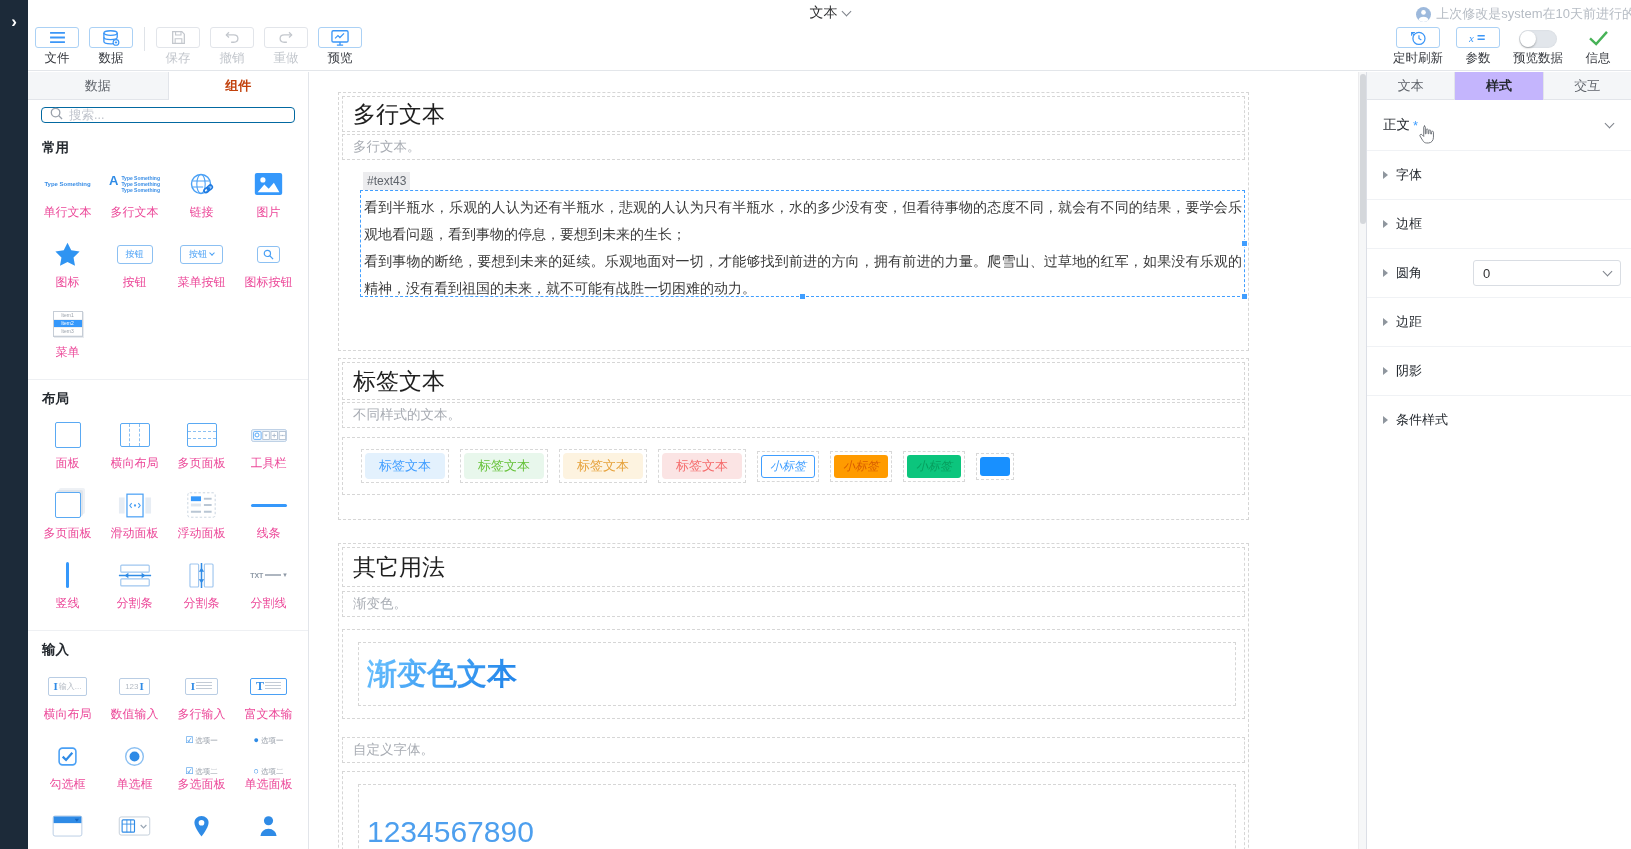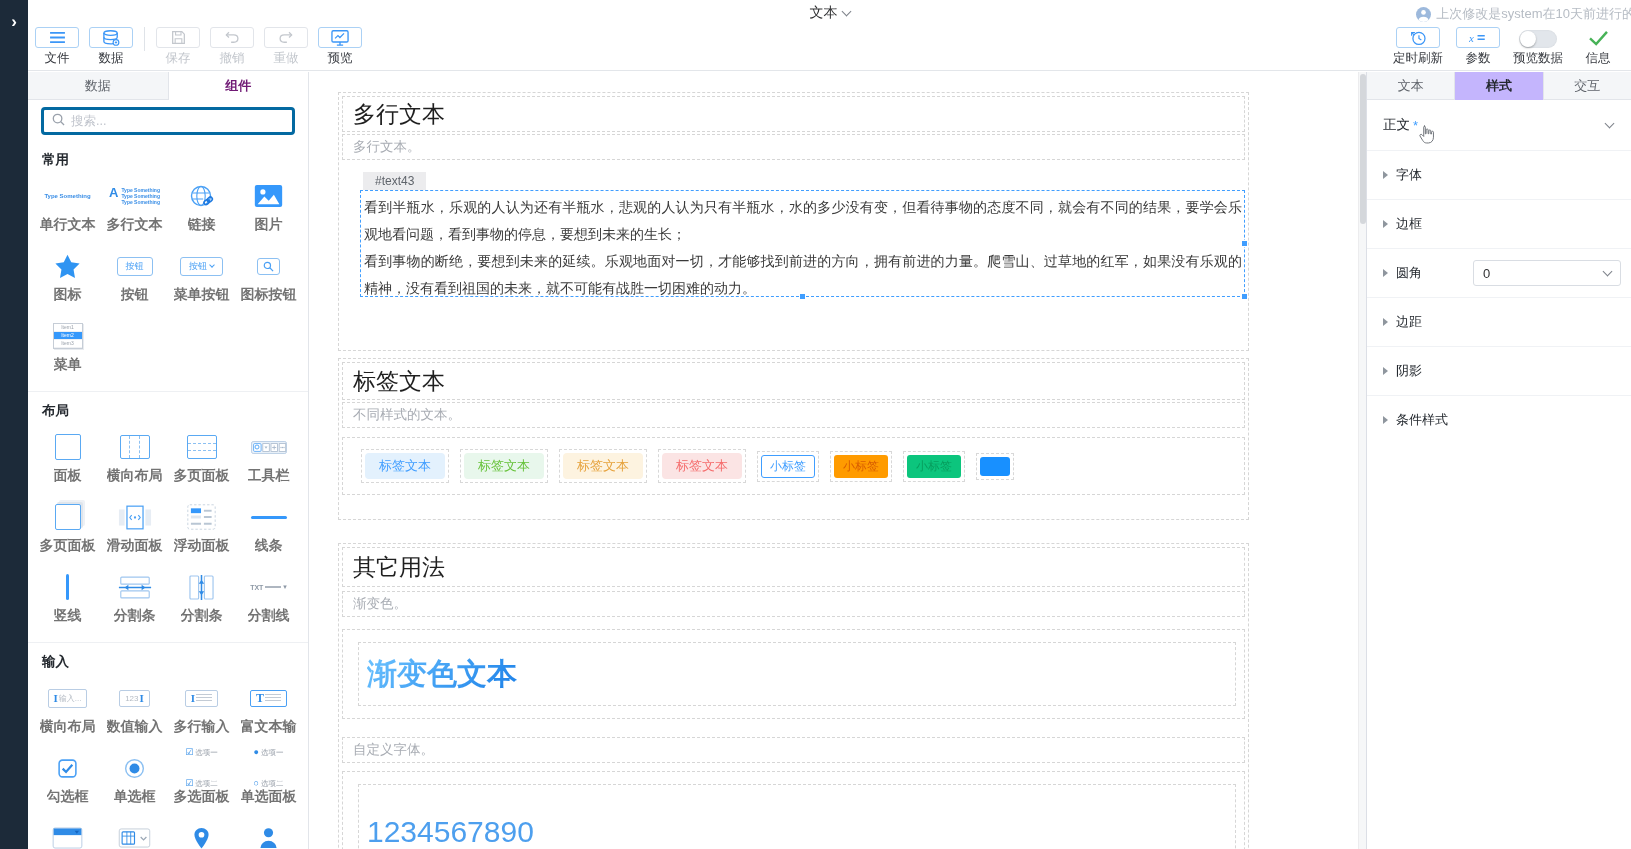--- a/index.html
+++ b/index.html
@@ -26,31 +26,31 @@
   .toggle { width:38px; height:18px; border-radius:9px; background:#e2e6eb; position:relative; margin-top:2px; box-shadow:inset 0 0 2px rgba(0,0,0,.08); }
   .toggle .knob { position:absolute; left:1px; top:1px; width:16px; height:16px; border-radius:50%; background:#fff; box-shadow:0 1px 2px rgba(0,0,0,.3); }
   .plainbox { height:21px; display:flex; align-items:center; justify-content:center; }
   .last-modified { position:absolute; top:5px; right:-4px; display:flex; align-items:center; gap:5px; font-size:13px; color:#b6bcc4; white-space:nowrap; }
 
   
   .sidebar { position:absolute; left:28px; top:72px; width:281px; bottom:0; background:#fff; border-right:1px solid #e2e5ea; overflow:hidden; z-index:10; }
   .side-tabs { display:flex; height:28px; }
   .side-tabs .stab { flex:1; display:flex; align-items:center; justify-content:center; font-size:13px; color:#5f646b; background:#f4f6f8; border-bottom:1px solid #e2e5ea; border-right:1px solid #e2e5ea; cursor:pointer; }
   .side-tabs .stab:last-child { border-right:none; }
-  .side-tabs .stab.active { background:#fff; color:#701a75; font-weight:bold; border-bottom:none; }
+  .side-tabs .stab.active { background:#fff; color:#c2410c; font-weight:bold; border-bottom:none; }
   .searchwrap { padding:7px 13px 6px; }
-  .searchbox { height:28px; border:3px solid #0369a1; border-radius:4px; display:flex; align-items:center; padding:0 8px; gap:6px; background:#fff; }
+  .searchbox { height:16px; border:1px solid #0369a1; border-radius:4px; display:flex; align-items:center; padding:0 8px; gap:6px; background:#fff; }
   .searchbox input { border:none; outline:none; flex:1; font-size:12.5px; color:#606266; background:transparent; font-family:inherit; }
   .searchbox input::placeholder { color:#c0c4cc; }
   .cat-title { border-top:1px solid #eef0f3; margin-top:6px; padding:10px 14px 2px; font-size:13.5px; font-weight:bold; color:#24292f; }
   .cat-title.first { border-top:none; margin-top:0; }
   .comp-grid { display:grid; grid-template-columns:repeat(4,1fr); padding:4px 6px 0; }
   .comp { height:70px; display:flex; flex-direction:column; align-items:center; justify-content:flex-start; cursor:pointer; }
   .comp .cicon { height:42px; display:flex; align-items:center; justify-content:center; width:100%; }
-  .comp .clabel { font-size:14px; color:#737373; line-height:14px; max-width:62px; white-space:nowrap; overflow:hidden; text-align:center;font-weight:bold; }
+  .comp .clabel { font-size:12px; color:#ec4899; line-height:14px; max-width:62px; white-space:nowrap; overflow:hidden; text-align:center; }
 
   
   .ts { font-size:6px; color:#3a8ee6; font-weight:bold; white-space:nowrap; }
   .mt { display:flex; gap:3px; align-items:flex-start; }
   .mt b { color:#2f8be6; font-size:13px; line-height:11px; }
   .mt .tsb { display:block; font-size:5px; color:#3a8ee6; font-weight:bold; line-height:6px; text-align:left; }
   .mbtn { border:1px solid #8cc0f2; color:#4aa0f5; border-radius:3px; font-size:9px; padding:2px 8px; background:#fff; display:inline-flex; align-items:center; gap:3px; white-space:nowrap; }
   .mbtn .cv { width:4px; height:4px; border-right:1px solid #4aa0f5; border-bottom:1px solid #4aa0f5; transform:rotate(45deg); margin-top:-2px; }
   .mbtn.sq { padding:2px 5px; }
   .menu-ic { display:block; width:30px; border:1px solid #c6cdd6; background:#fff; box-shadow:1px 1px 0 #e8ebef; }
@@ -71,30 +71,30 @@
   .opt-ic .bl { color:#2f8be6; font-size:9px; }
 
   
   .canvas { position:absolute; left:310px; top:72px; width:1056px; bottom:0; background:#fff; overflow:hidden; }
   .vscroll { position:absolute; right:0; top:0; bottom:0; width:8px; background:#f6f7f8; border-left:1px solid #ececee; }
   .vscroll .thumb { position:absolute; top:2px; left:1px; width:6px; height:150px; border-radius:3px; background:#d4d7db; }
   .dbox { border:1px dashed #d6d6d6; position:absolute; }
   .sec-title { font-size:23px; font-weight:500; color:#1f1f1f; display:flex; align-items:center; padding-left:10px; }
   .sec-sub { font-size:13.5px; color:#a8acb3; display:flex; align-items:center; padding-left:10px; }
   .tb-block { border:1px dashed #409eff; position:absolute; background:#fff; }
-  .tb-id { position:absolute; top:-19px; left:2px; background:#ececee; color:#5f646b; font-size:12px; padding:2px 12px; line-height:14px; }
+  .tb-id { position:absolute; top:-19px; left:2px; background:#ececee; color:#5f646b; font-size:12px; padding:2px 4px; line-height:14px; }
   .tb-text { padding:3px 2px 0 3px; font-size:14px; color:#3a3a3a; line-height:27px; text-align:justify; }
   .handle { position:absolute; width:7px; height:7px; background:#409eff; border:1px solid #fff; }
   .h-r { right:-4px; top:50%; margin-top:-4px; }
   .h-b { bottom:-4px; left:50%; margin-left:-4px; }
   .h-br { right:-4px; bottom:-4px; }
   .tagrow { display:flex; align-items:center; gap:11px; padding-left:18px; height:100%; }
   .tag-wrap { border:1px dashed #d8d8d8; padding:3px; display:inline-flex; }
   .tag { display:inline-flex; align-items:center; justify-content:center; border-radius:4px; font-size:13px; padding:3px 13px; border:1px solid transparent; white-space:nowrap; }
-  .tag.small { font-size:12px; padding:2px 8px; border-radius:3px; }
+  .tag.small { font-size:12px; padding:2px 8px; border-radius:3px;font-style:italic; }
   .tag.empty { min-width:30px; height:19px; padding:0; }
   .grad-text { font-size:30px; font-weight:bold; background:linear-gradient(135deg,#6cc3ff 0%,#1a7fe8 100%); -webkit-background-clip:text; background-clip:text; color:transparent; display:inline-block; }
   .customfont { font-size:30px; }
 
   
   .panel { position:absolute; right:0; top:72px; width:265px; bottom:0; background:#fff; border-left:1px solid #dcdfe6; z-index:10; }
   .panel-tabs { display:flex; height:28px; }
   .panel-tabs .ptab { flex:1; display:flex; align-items:center; justify-content:center; font-size:13px; color:#5f646b; background:#f4f6f8; border-bottom:1px solid #e2e5ea; border-right:1px solid #e2e5ea; cursor:pointer; }
   .panel-tabs .ptab:last-child { border-right:none; }
   .panel-tabs .ptab.active { background:#c4b5fd; color:#24292f; font-weight:bold; border-bottom:none; }

